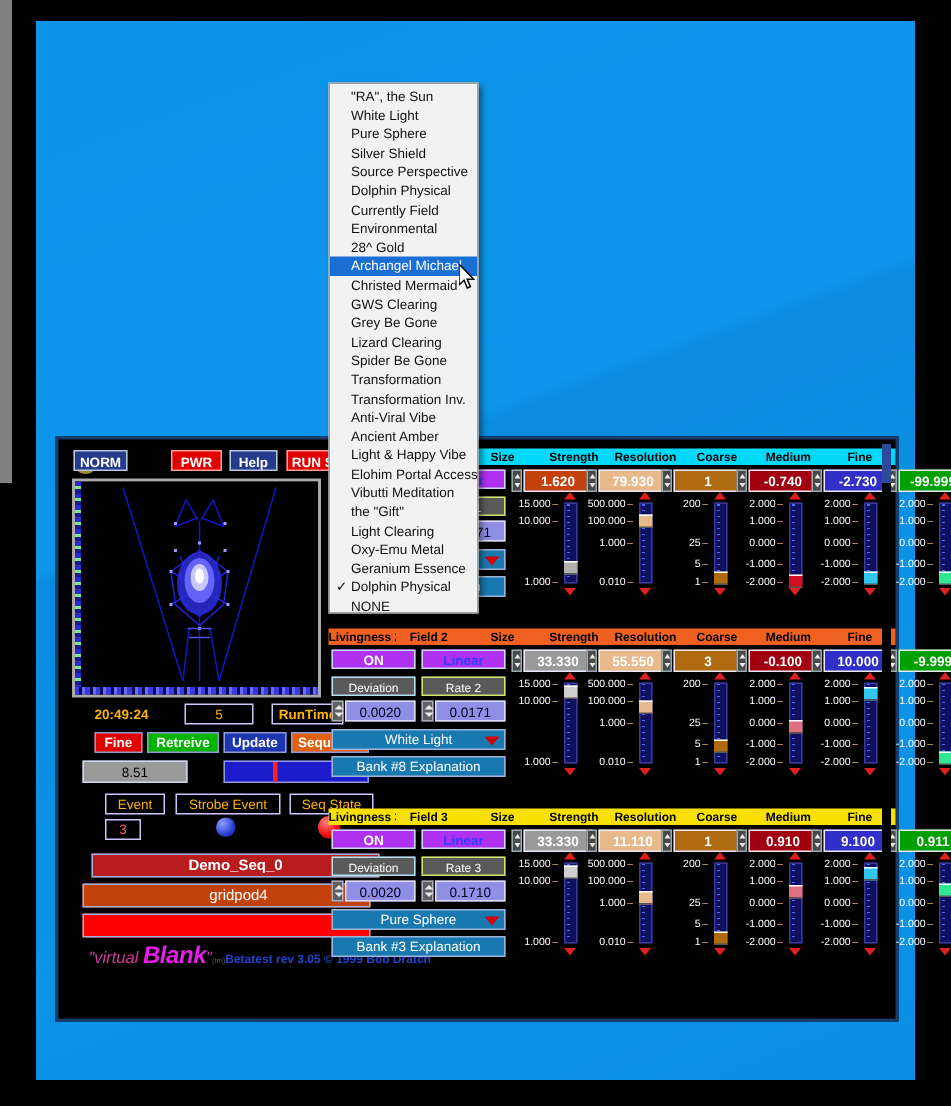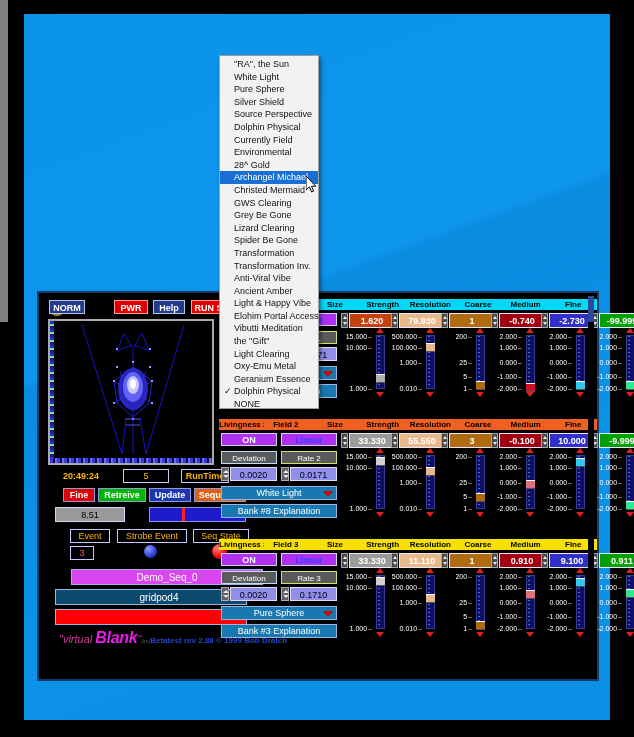--- a/index.html
+++ b/index.html
@@ -52,22 +52,22 @@
   .b-event{left:29px;top:234px;width:40px;background:#000;color:#ffb400;border-color:#c8c8ff;}
   .b-strobe{left:76px;top:234px;width:70px;background:#000;color:#ffb400;border-color:#c8c8ff;}
   .b-seqst{left:152px;top:234px;width:56px;background:#000;color:#ffb400;border-color:#c8c8ff;}
   .b-ev3{left:29px;top:251px;width:24px;background:#000;color:#ff5a5a;border-color:#c8c8ff;}
   .dotblue{position:absolute;left:103px;top:250px;width:13px;height:13px;border-radius:50%;
     background:radial-gradient(circle at 33% 30%,#8ea0ff,#2a3fd0 60%,#101a7a);}
   .dotred{position:absolute;left:171px;top:249px;width:15px;height:15px;border-radius:50%;
     background:radial-gradient(circle at 35% 30%,#ff8080,#f01010 55%,#a00000);}
   .wide{position:absolute;height:16px;line-height:16px;text-align:center;font-size:10px;
     color:#fff;border:1px solid #9fb4dd;box-sizing:border-box;}
-  .w-demo{left:30px;top:274px;width:192px;background:#d946ef;}
-  .w-grid{left:14px;top:294px;width:192px;background:#0c4a6e;padding-left:16px;}
+  .w-demo{left:20px;top:274px;width:192px;background:#b91c1c;font-weight:bold;}
+  .w-grid{left:14px;top:294px;width:192px;background:#c2410c;padding-left:16px;}
   .w-red{left:14px;top:314px;width:192px;background:#ff0000;}
 
   .footer{position:absolute;left:18px;top:334px;white-space:nowrap;}
   .f1{color:#d03a9a;font-size:11px;font-style:italic;}
   .f2{color:#e81ce8;font-size:16px;font-weight:bold;font-style:italic;letter-spacing:-.3px;}
   .f3{color:#d03a9a;font-size:11px;font-style:italic;}
   .f4{color:#5a5a5a;font-size:5px;}
   .f5{color:#2244cc;font-size:8px;font-weight:bold;}
 
   
@@ -223,21 +223,21 @@
       <div class="box b-seqst">Seq State</div>
       <div class="box b-ev3">3</div>
       <div class="dotblue"></div>
       <div class="dotred"></div>
 
       <div class="wide w-demo">Demo_Seq_0</div>
       <div class="wide w-grid">gridpod4</div>
       <div class="wide w-red"></div>
 
       <div class="footer">
-        <span class="f1">"virtual </span><span class="f2">Blank</span><span class="f3">"</span><span class="f4">(tm)</span><span class="f5">Betatest rev 2.88  © 1999 Bob Dratch</span>
+        <span class="f1">"virtual </span><span class="f2">Blank</span><span class="f3">"</span><span class="f4">(tm)</span><span class="f5">Betatest rev 3.05  © 1999 Bob Dratch</span>
       </div>
 
       <div id="banks-root">
           <div class="bank" style="top: 4px;">
             <div class="bhead" style="background: rgb(0, 216, 248); color: rgb(0, 0, 0);">
               <div class="cell c-live">Livingness 1</div>
               <div class="cell c-field">Field 1</div>
               <div class="cell c-gap"></div>
               <div class="cell c-num">Size</div>
               <div class="cell c-num">Strength</div>

